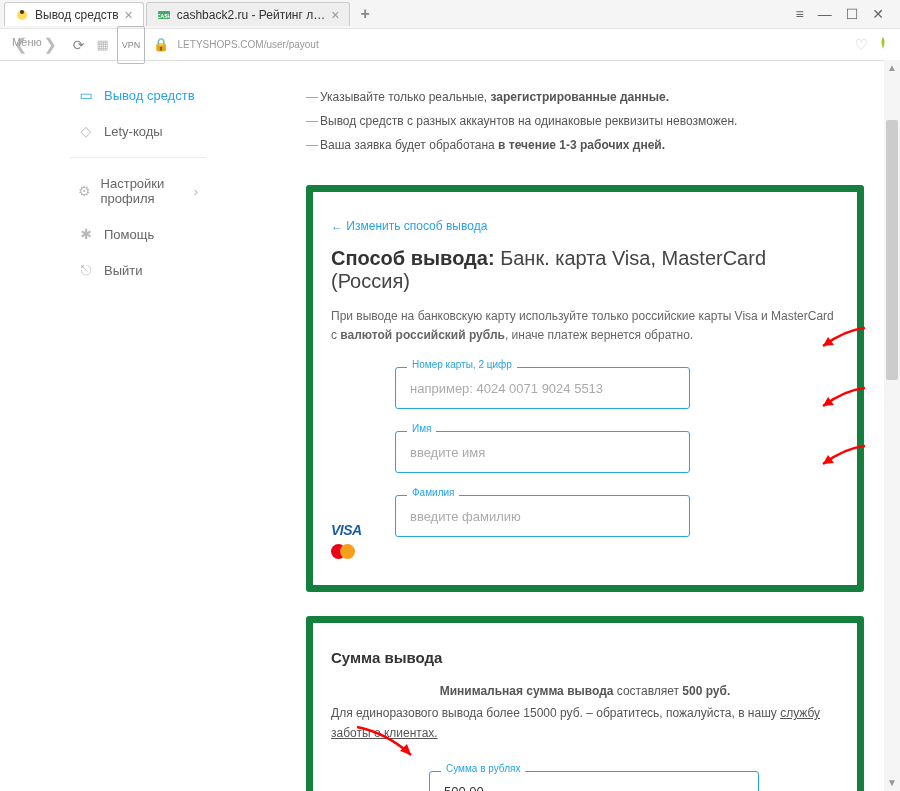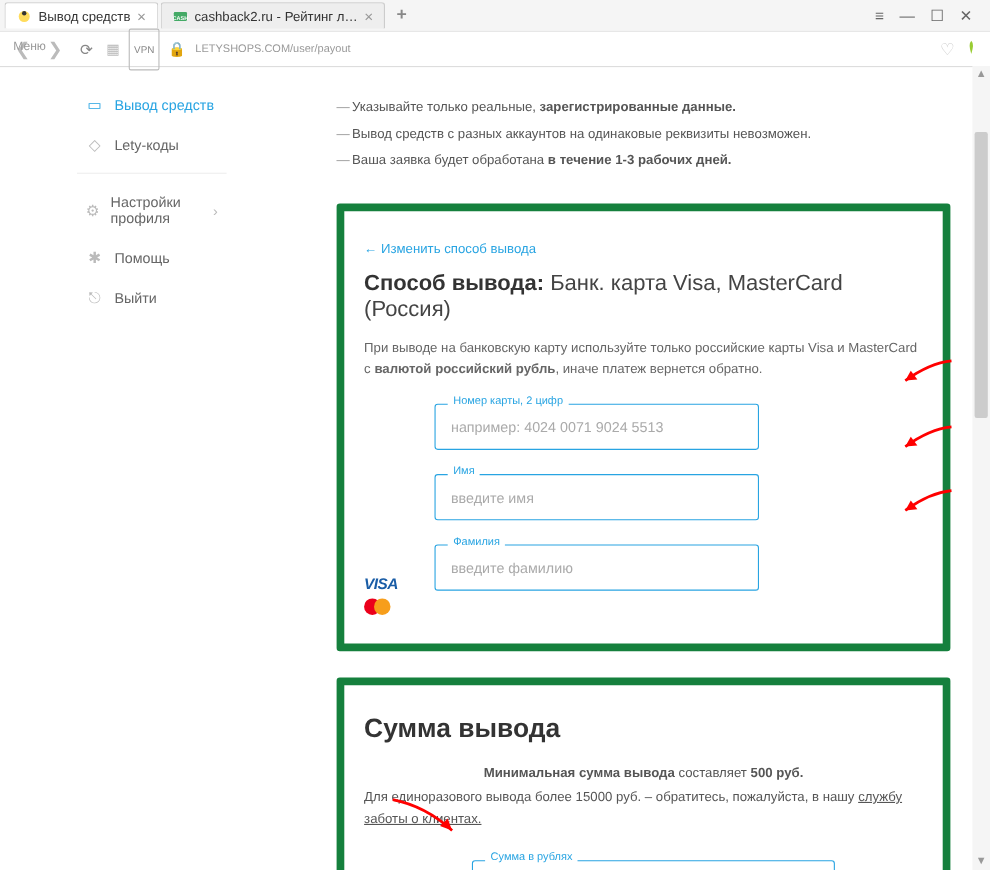--- a/index.html
+++ b/index.html
@@ -53,21 +53,21 @@
 .logo-mc { display: flex; margin-top: 6px; }
 .mc-circle { width: 15px; height: 15px; border-radius: 50%; }
 .mc-red { background: #eb001b; }
 .mc-yel { background: #f79e1b; margin-left: -6px; }
 .inputs { flex: 1; }
 .field { position: relative; margin-bottom: 22px; }
 .field-label { position: absolute; top: -8px; left: 12px; background: #fff; padding: 0 5px; font-size: 10px; color: #28a4e2; }
 .field input { width: 295px; height: 42px; border: 1px solid #28a4e2; border-radius: 3px; padding: 0 14px; font-size: 13px; color: #333; outline: none; }
 .field input::placeholder { color: #aaa; }
 
-.card2-title { font-size: 24px; font-weight: bold; margin-bottom: 18px; }
+.card2-title { font-size: 15px; font-weight: bold; margin-bottom: 18px; }
 .min-text { font-size: 12px; color: #555; margin-bottom: 6px; text-align: center; }
 .min-text b { font-weight: bold; }
 .help-text { font-size: 12px; color: #555; line-height: 1.6; margin-bottom: 28px; }
 .help-text a { color: #555; text-decoration: underline; }
 .amount-wrap { padding-left: 98px; }
 .amount-wrap .field input { width: 330px; }
 
 
 .arrow { position: absolute; }
 .arrow svg { display: block; }

